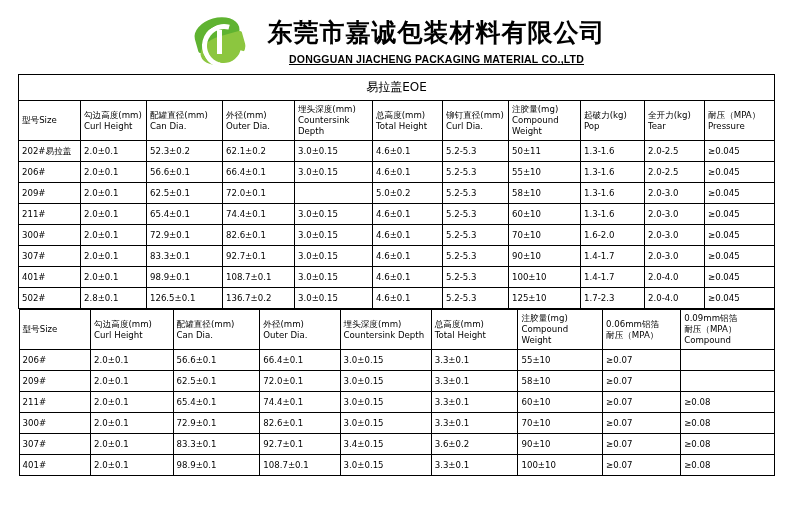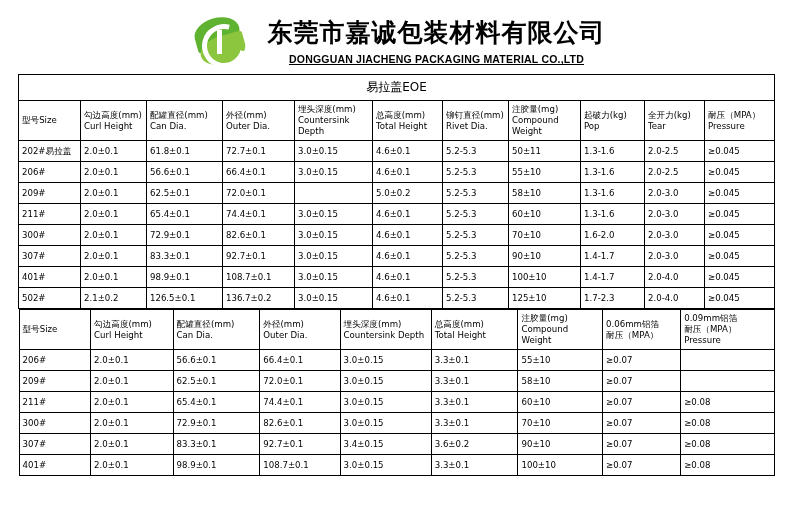--- a/index.html
+++ b/index.html
@@ -164,32 +164,32 @@
       <tr>
         <td class="title" colspan="11">易拉盖EOE</td>
       </tr>
       <tr class="head">
         <td><span>型号Size</span></td>
         <td><span>勾边高度(mm)</span><br><span>Curl Height</span></td>
         <td><span>配罐直径(mm)</span><br><span>Can Dia.</span></td>
         <td><span>外径(mm)</span><br><span>Outer Dia.</span></td>
         <td><span>埋头深度(mm)</span><br><span>Countersink Depth</span></td>
         <td><span>总高度(mm)</span><br><span>Total Height</span></td>
-        <td><span>铆钉直径(mm)</span><br><span>Rivet Dia.</span></td>
+        <td><span>铆钉直径(mm)</span><br><span>Curl Dia.</span></td>
         <td><span>注胶量(mg)</span><br><span>Compound Weight</span></td>
         <td><span>起破力(kg)</span><br><span>Pop</span></td>
         <td><span>全开力(kg)</span><br><span>Tear</span></td>
         <td><span>耐压（MPA）</span><br><span>Pressure</span></td>
       </tr>
 
       <tr class="data">
         <td>202#易拉盖</td>
         <td>2.0±0.1</td>
-        <td>61.8±0.1</td>
-        <td>72.7±0.1</td>
+        <td>52.3±0.2</td>
+        <td>62.1±0.2</td>
         <td>3.0±0.15</td>
         <td>4.6±0.1</td>
         <td>5.2-5.3</td>
         <td>50±11</td>
         <td>1.3-1.6</td>
         <td>2.0-2.5</td>
         <td>≥0.045</td>
       </tr>
       <tr class="data">
         <td>206#</td>
@@ -264,21 +264,21 @@
         <td>3.0±0.15</td>
         <td>4.6±0.1</td>
         <td>5.2-5.3</td>
         <td>100±10</td>
         <td>1.4-1.7</td>
         <td>2.0-4.0</td>
         <td>≥0.045</td>
       </tr>
       <tr class="data">
         <td>502#</td>
-        <td>2.1±0.2</td>
+        <td>2.8±0.1</td>
         <td>126.5±0.1</td>
         <td>136.7±0.2</td>
         <td>3.0±0.15</td>
         <td>4.6±0.1</td>
         <td>5.2-5.3</td>
         <td>125±10</td>
         <td>1.7-2.3</td>
         <td>2.0-4.0</td>
         <td>≥0.045</td>
       </tr>
@@ -300,21 +300,21 @@
     <tbody>
       <tr class="head">
         <td><span>型号Size</span></td>
         <td><span>勾边高度(mm)</span><br><span>Curl Height</span></td>
         <td><span>配罐直径(mm)</span><br><span>Can Dia.</span></td>
         <td><span>外径(mm)</span><br><span>Outer Dia.</span></td>
         <td><span>埋头深度(mm)</span><br><span>Countersink Depth</span></td>
         <td><span>总高度(mm)</span><br><span>Total Height</span></td>
         <td><span>注胶量(mg)</span><br><span>Compound Weight</span></td>
         <td><span>0.06mm铝箔</span><br><span>耐压（MPA）</span></td>
-        <td><span>0.09mm铝箔</span><br><span>耐压（MPA）Pressure</span></td>
+        <td><span>0.09mm铝箔</span><br><span>耐压（MPA）Compound</span></td>
       </tr>
 
       <tr class="data">
         <td>206#</td>
         <td>2.0±0.1</td>
         <td>56.6±0.1</td>
         <td>66.4±0.1</td>
         <td>3.0±0.15</td>
         <td>3.3±0.1</td>
         <td>55±10</td>

